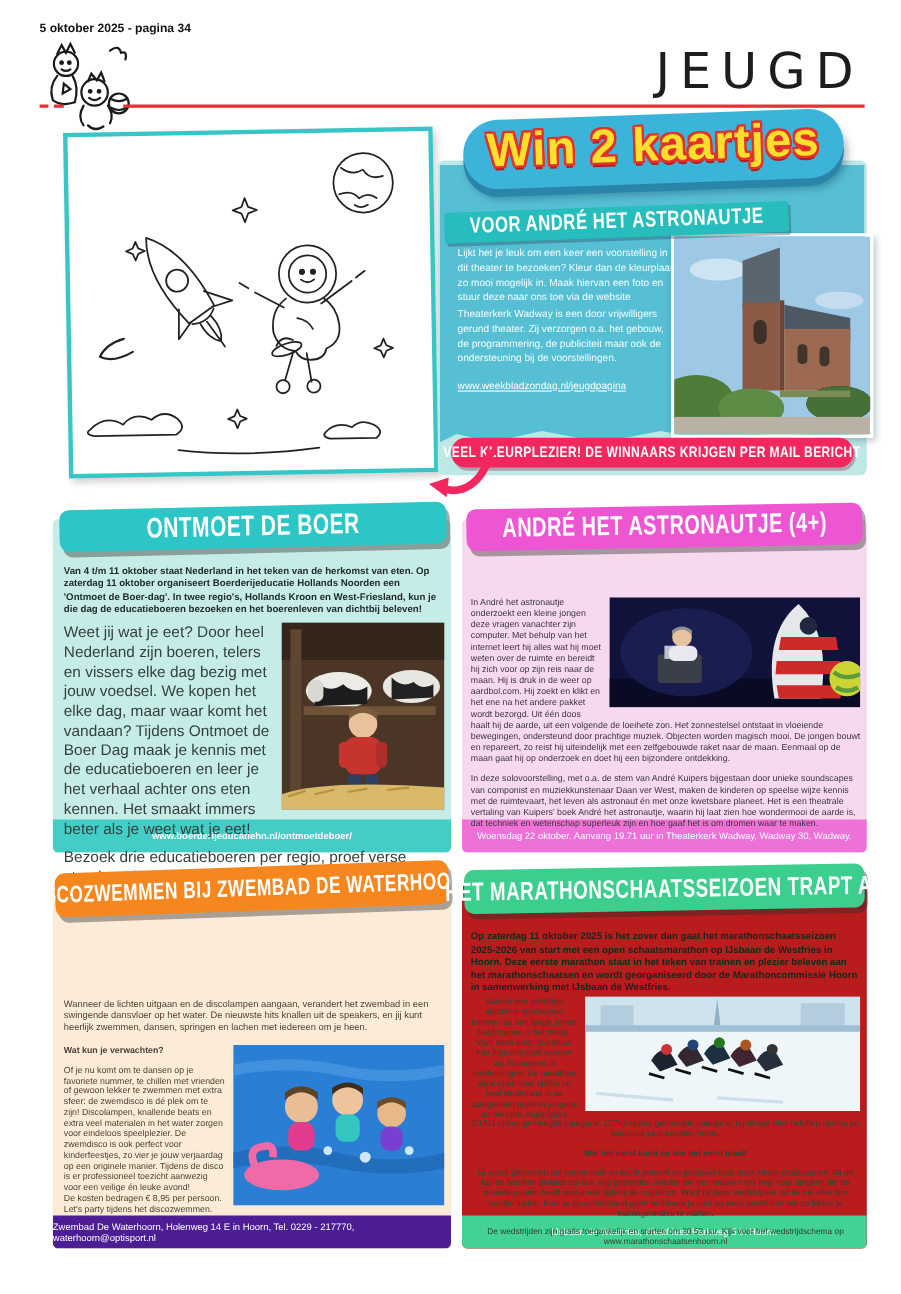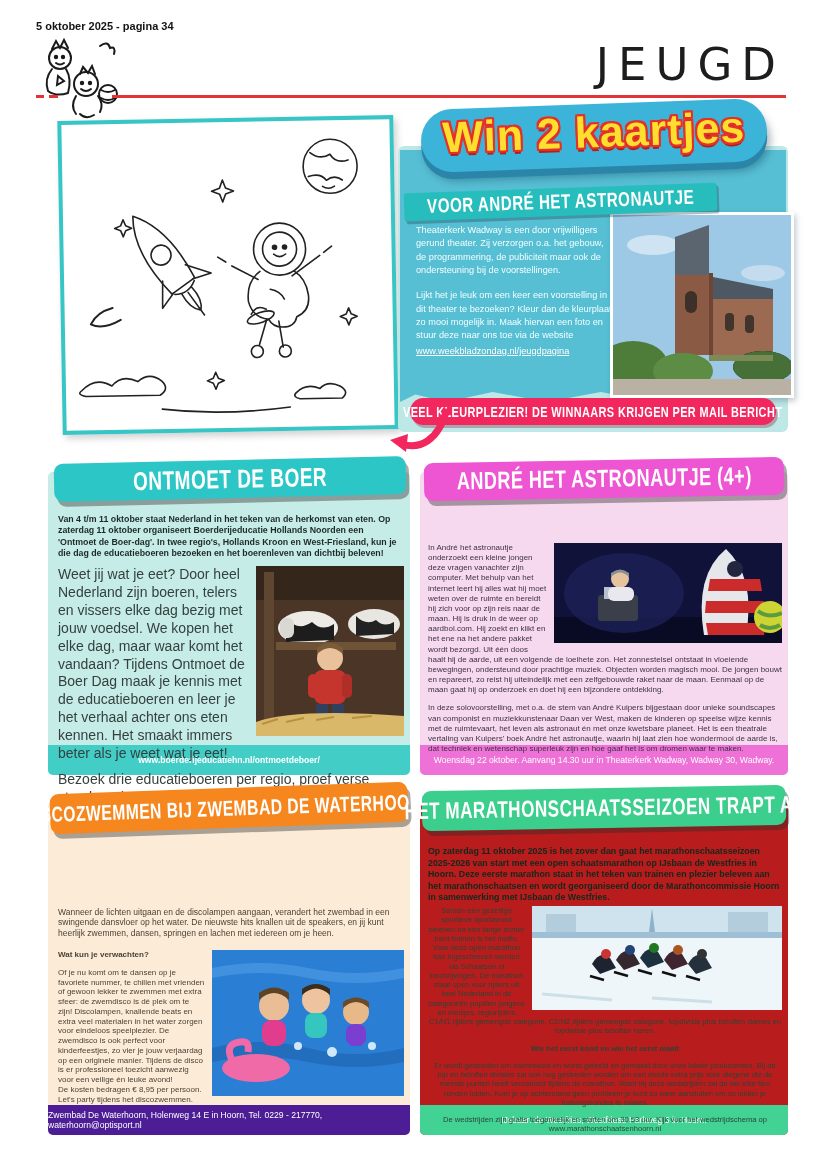--- a/index.html
+++ b/index.html
@@ -179,22 +179,22 @@
 
   <div class="win-title">
     <span class="win-bubble"><span class="win-text">Win 2 kaartjes</span></span>
   </div>
 
   <div class="astro-badge">
     <span class="badge-hl">VOOR ANDRÉ HET ASTRONAUTJE</span>
   </div>
 
   <div class="promo-copy">
+    <p style="margin-bottom:2px;">Lijkt het je leuk om een keer een voorstelling in dit theater te bezoeken? Kleur dan de kleurplaat zo mooi mogelijk in. Maak hiervan een foto en stuur deze naar ons toe via de website</p>
     <p>Theaterkerk Wadway is een door vrijwilligers gerund theater. Zij verzorgen o.a. het gebouw, de programmering, de publiciteit maar ook de ondersteuning bij de voorstellingen.</p>
-    <p style="margin-bottom:2px;">Lijkt het je leuk om een keer een voorstelling in dit theater te bezoeken? Kleur dan de kleurplaat zo mooi mogelijk in. Maak hiervan een foto en stuur deze naar ons toe via de website</p>
     <span class="promo-link">www.weekbladzondag.nl/jeugdpagina</span>
   </div>
 
   <div class="pink-banner">
     <span class="banner-hl">VEEL KLEURPLEZIER! DE WINNAARS KRIJGEN PER MAIL BERICHT</span>
   </div>
   <svg class="arrow-swoosh" width="64" height="52" viewBox="0 0 64 52">
     <path d="M60 6 C52 34 34 44 16 38" fill="none" stroke="#f1275e" stroke-width="7" stroke-linecap="round"></path>
     <polygon points="4,34 22,28 20,46" fill="#f1275e"></polygon>
   </svg>
@@ -231,21 +231,21 @@
 
       <path d="M0 156 q40 -14 148 -6 l0 20 -148 0 z" fill="#d9b86a"></path>
       <path d="M6 158 l16 -5 M30 156 l18 -4 M60 154 l18 -3 M96 152 l20 -2" stroke="#b8923f" stroke-width="2"></path>
     </svg>
     <p>Weet jij wat je eet? Door heel Nederland zijn boeren, telers en vissers elke dag bezig met jouw voedsel. We kopen het elke dag, maar waar komt het vandaan? Tijdens Ontmoet de Boer Dag maak je kennis met de educatieboeren en leer je het verhaal achter ons eten kennen. Het smaakt immers beter als je weet wat je eet!</p>
     <p>Bezoek drie educatieboeren per regio, proef verse streekproducten, geniet van rondleidingen over het erf en laat je verrassen door leuke activiteiten. Een leerzame én gezellige ochtend voor het hele gezin! Het begint om 09.30 tot 13.00 uur. Kosten zijn € 5,- per persoon (kinderen tot 4 jaar zijn gratis).</p>
     <p>Wil je je aanmelden? Koop per persoon een ticket voor jouw regio via boerderijeducatiehn.nl/ontmoetdeboer/. Daarna hoor je bij welk bedrijf je start en welke route je volgt langs de andere bedrijven.</p>
   </div>
 
   <div class="block astro-bg">
-    <div class="block-footer astro-footer">Woensdag 22 oktober. Aanvang 14.30 uur in Theaterkerk Wadway, Wadway 30, Wadway.</div>
+    <div class="block-footer astro-footer">Woensdag 22 oktober. Aanvang 19.71 uur in Theaterkerk Wadway, Wadway 30, Wadway.</div>
   </div>
   <div class="bheader astro-head">
     <span class="hl" style="font-size:19px;">ANDRÉ HET ASTRONAUTJE (4+)</span>
   </div>
   <div class="flow astro-flow">
     <svg class="ph" width="228" height="100" viewBox="0 0 228 100">
       <rect width="228" height="100" fill="#10123a"></rect>
       <rect y="74" width="228" height="26" fill="#090a24"></rect>
       <ellipse cx="70" cy="50" rx="60" ry="40" fill="#1c2056" opacity=".8"></ellipse>
 

